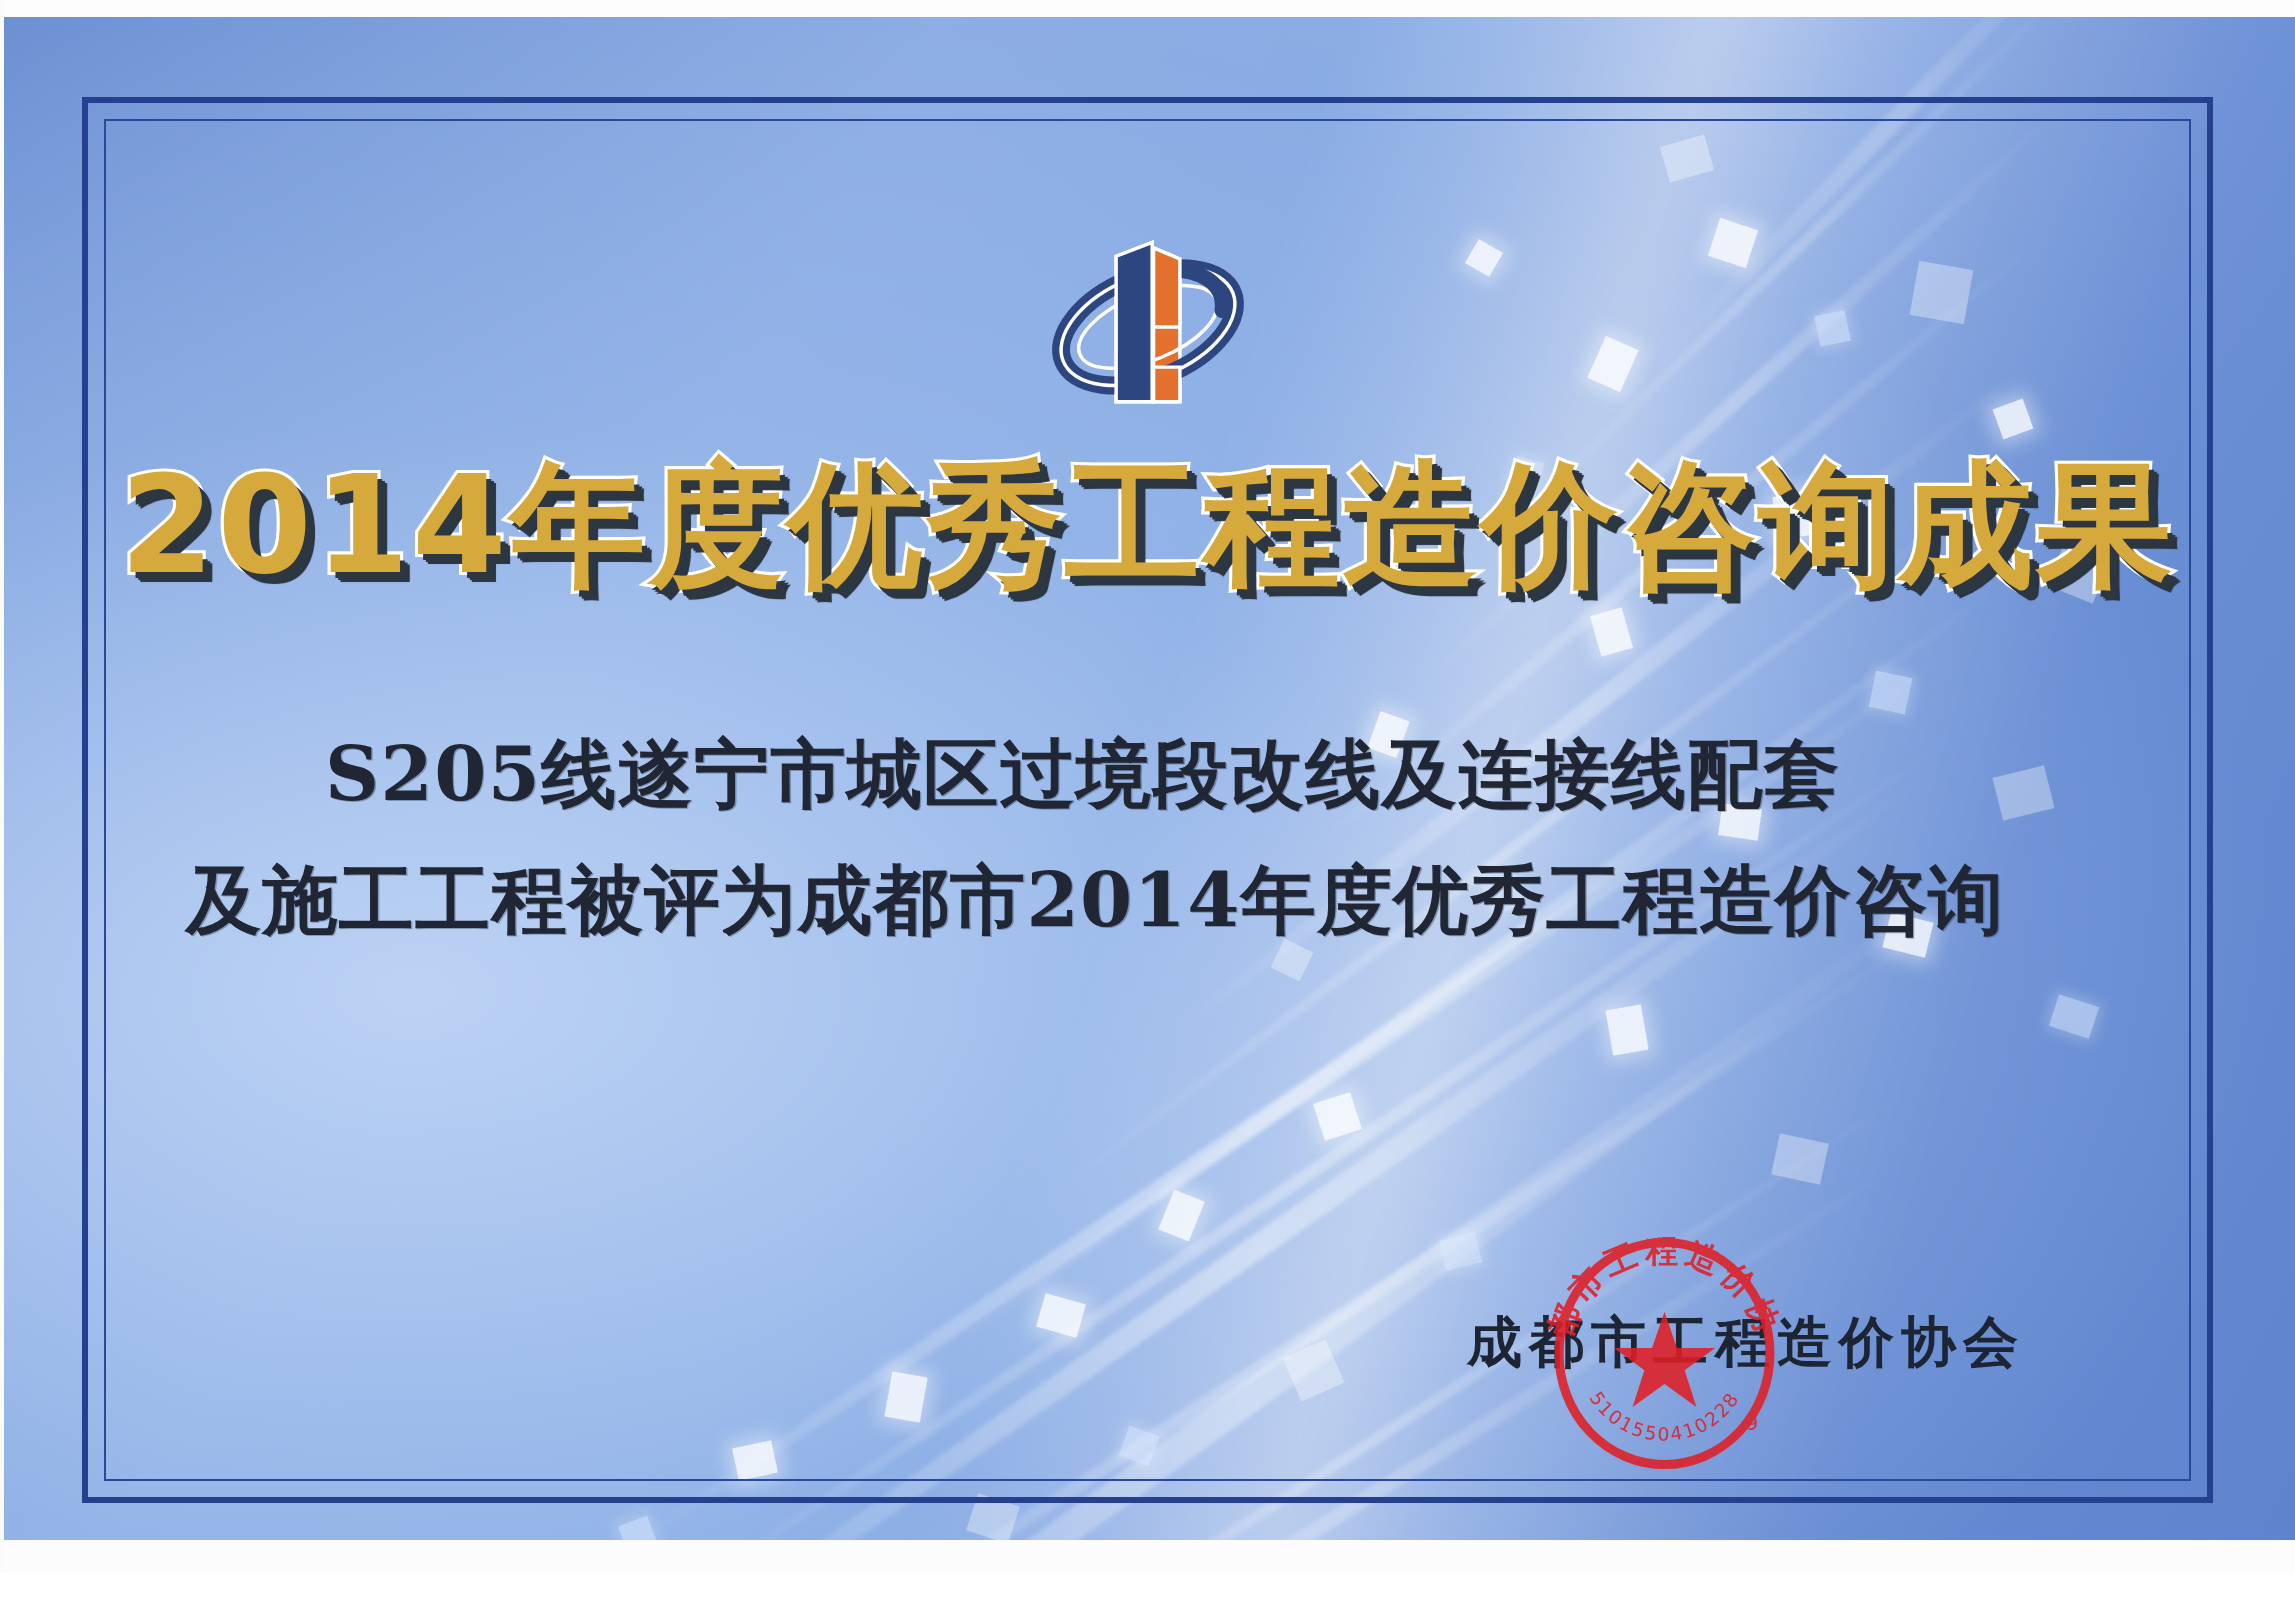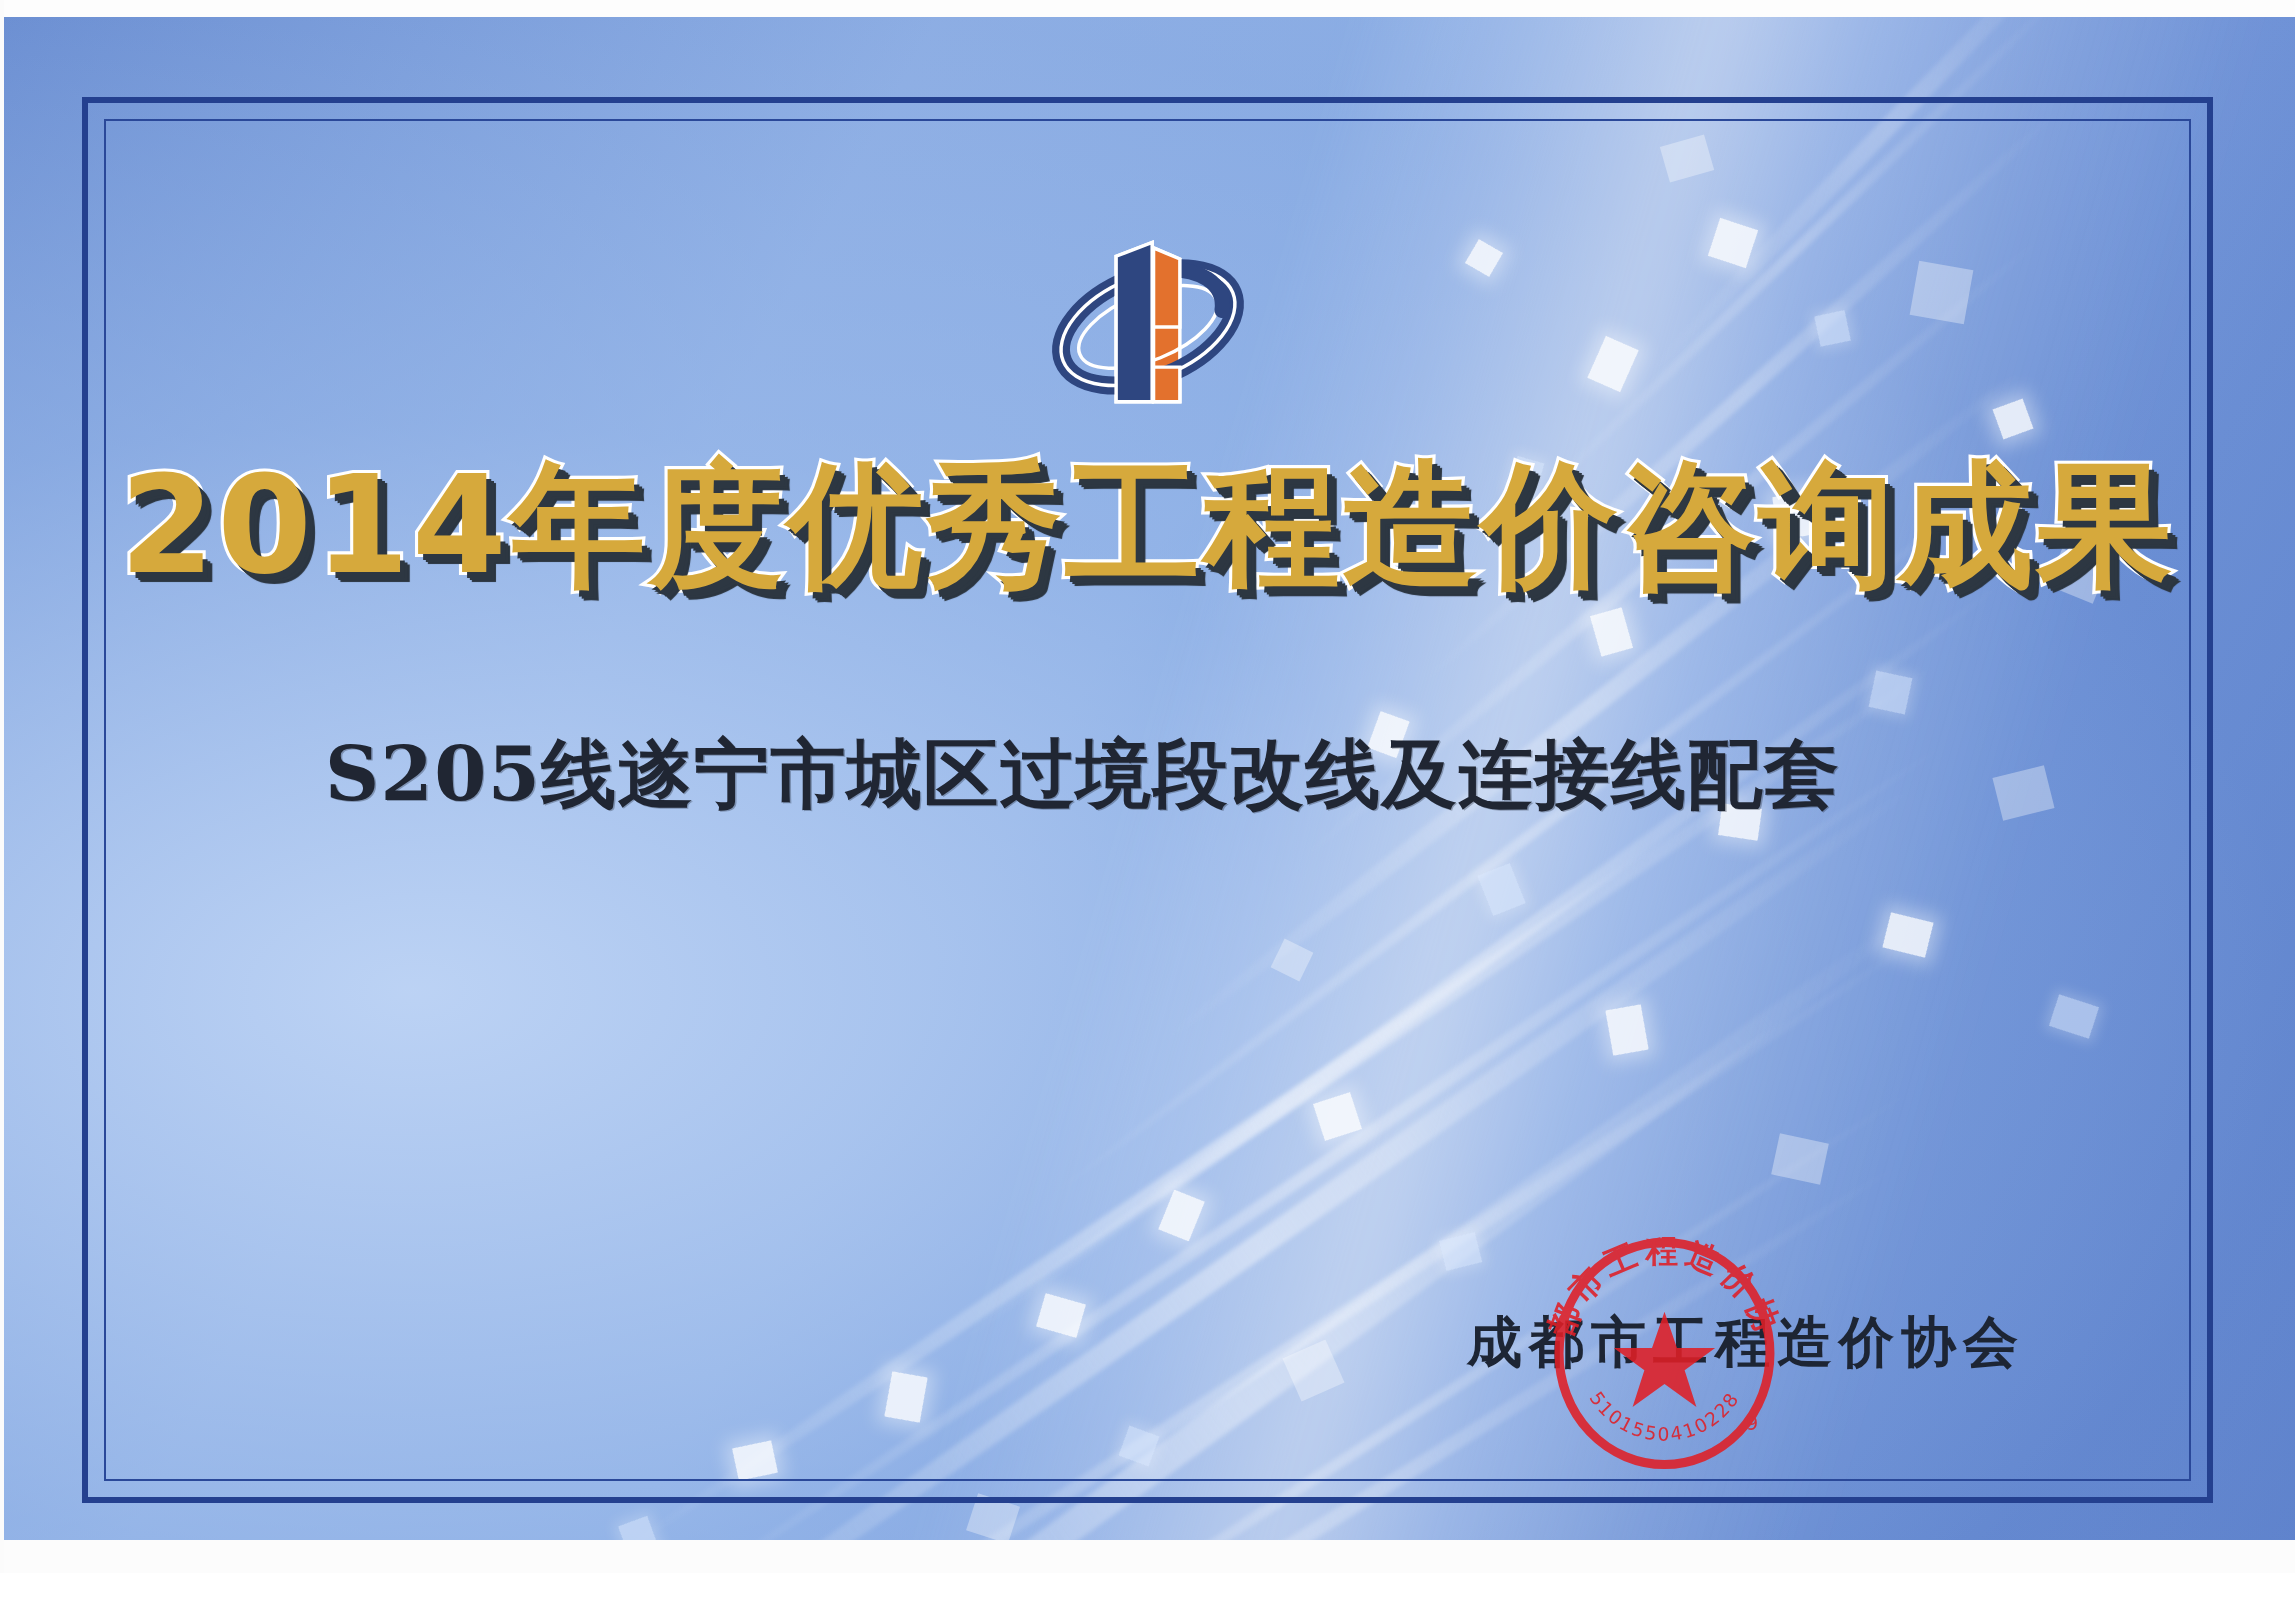--- a/index.html
+++ b/index.html
@@ -261,20 +261,21 @@
         <path d="M104 48 L156 28 L156 258 L104 258 Z" fill="#2e4680" stroke="#ffffff" stroke-width="5"></path>
         <path d="M158 36 L196 52 L196 150 L158 150 Z" fill="#e3712d" stroke="#ffffff" stroke-width="5"></path>
         <path d="M158 208 L196 208 L196 258 L158 258 Z" fill="#e3712d" stroke="#ffffff" stroke-width="5"></path>
       </svg>
     </div>
 
     <div class="title">2014年度优秀工程造价咨询成果</div>
 
     <div class="body-block">
       <div class="body-line l1">S205线遂宁市城区过境段改线及连接线配套</div>
+      <div class="body-line l2">及施工工程被评为成都市2014年度优秀工程造价咨询</div>
     </div>
 
 
     <div class="sign-block">
       <div class="sign-line">成都市工程造价协会</div>
     </div>
 
     <div class="seal">
       <svg viewBox="0 0 356 356">
         <defs>

